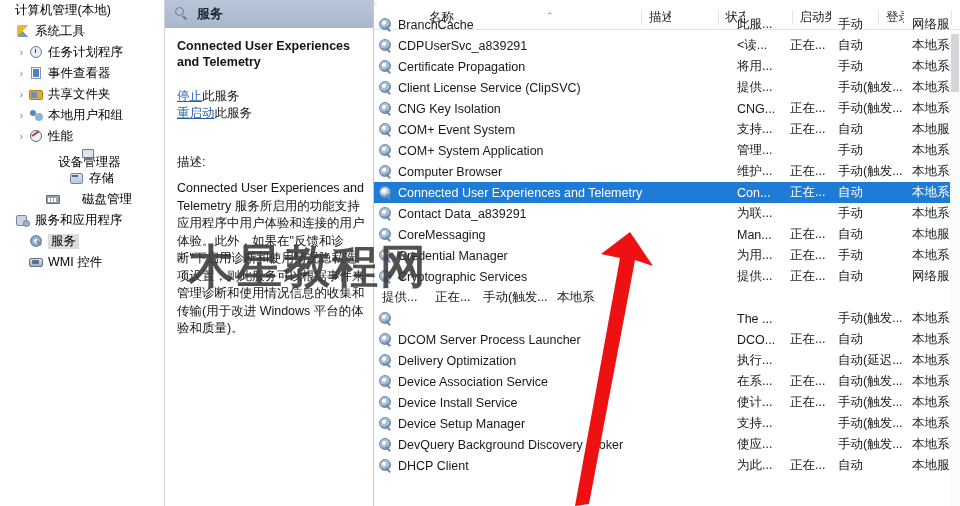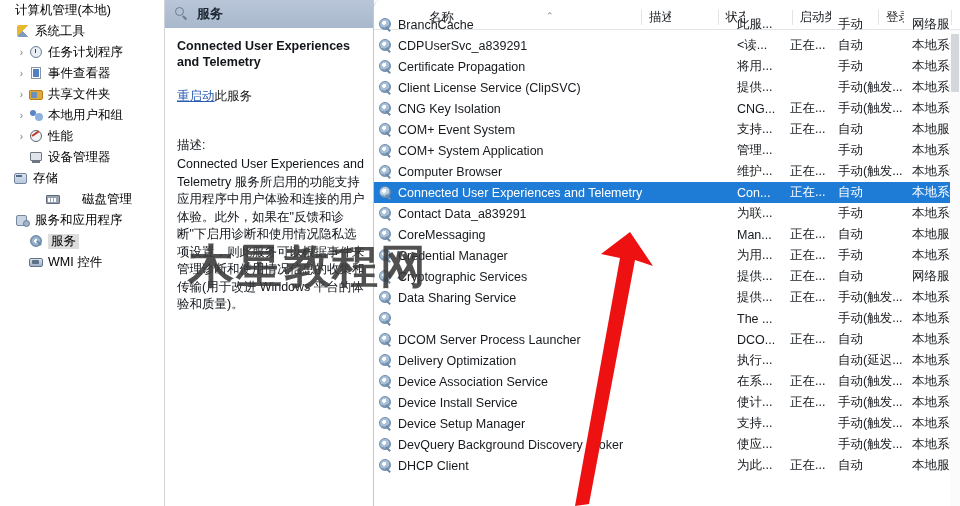--- a/index.html
+++ b/index.html
@@ -118,21 +118,21 @@
     font-size: 12.5px; font-weight: bold; color: #11151a;
     line-height: 16px; margin-bottom: 18px;
   }
   .svc-link {
     font-size: 12.5px; color: #16181a; line-height: 17px; white-space: nowrap;
   }
   .svc-link .lk {
     color: #2a5db0; text-decoration: underline; cursor: pointer;
   }
   .desc-label {
-    font-size: 12.5px; color: #11151a; margin-top: 32px; margin-bottom: 2px;
+    font-size: 12.5px; color: #11151a; margin-top: 32px; margin-bottom: 9px;
   }
   .desc-text {
     font-size: 12.5px; color: #11151a; line-height: 17.5px;
     width: 190px;
   }
 
   
   #list {
     position: absolute; left: 374px; top: 0;
     width: 586px; height: 506px;
@@ -270,26 +270,26 @@
         <div class="tree-row" style="padding-left: 15px;">
           <span class="twist">›</span>
           <span class="ticon ic-users"></span>
           <span class="tlabel">本地用户和组</span>
         </div>
         <div class="tree-row" style="padding-left: 15px;">
           <span class="twist">›</span>
           <span class="ticon ic-perf"></span>
           <span class="tlabel">性能</span>
         </div>
-        <div class="tree-row" style="padding-left: 15px;">
+        <div class="tree-row" style="padding-left: 15px; flex-direction: column;">
           <span class="tspace"></span>
           <span class="ticon ic-device"></span>
           <span class="tlabel">设备管理器</span>
         </div>
-        <div class="tree-row" style="padding-left: 0;">
+        <div class="tree-row" style="padding-left: 6px; justify-content: center;">
           <span class="tspace"></span>
           <span class="ticon ic-storage"></span>
           <span class="tlabel">存储</span>
         </div>
         <div class="tree-row" style="padding-left: 15px; gap: 17px;">
           <span class="tspace"></span>
           <span class="ticon ic-disk"></span>
           <span class="tlabel">磁盘管理</span>
         </div>
         <div class="tree-row" style="padding-left: 2px;">
@@ -311,20 +311,21 @@
   </div>
 
   <div id="detail">
     <div id="detail-header">
       <span class="hdr-search-icon"></span>
       <span class="htitle">服务</span>
     </div>
     <div id="detail-body">
       <div class="svc-title">Connected User Experiences and Telemetry</div>
       <div id="detail-actions">
+          <div class="svc-link"><span class="lk">停止</span><span>此服务</span></div>
           <div class="svc-link"><span class="lk">重启动</span><span>此服务</span></div>
         </div>
       <div class="desc-label">描述:</div>
       <div class="desc-text">Connected User Experiences and Telemetry 服务所启用的功能支持应用程序中用户体验和连接的用户体验。此外，如果在"反馈和诊断"下启用诊断和使用情况隐私选项设置，则此服务可以根据事件来管理诊断和使用情况信息的收集和传输(用于改进 Windows 平台的体验和质量)。</div>
     </div>
   </div>
 
   <div id="list">
     <div id="list-topstrip"></div>
 
@@ -473,24 +474,20 @@
           <div class="cell n">
             <span class="svc-ico"></span>
             <span>Cryptographic Services</span>
           </div>
           <div class="cell d">提供...</div>
           <div class="cell s">正在...</div>
           <div class="cell t">自动</div>
           <div class="cell l">网络服务</div>
         </div>
         <div class="row">
-          <div class="cell n">
-            <span class="svc-ico"></span>
-            <span>Data Sharing Service</span>
-          </div>
           <div class="cell d">提供...</div>
           <div class="cell s">正在...</div>
           <div class="cell t">手动(触发...</div>
           <div class="cell l">本地系统</div>
         </div>
         <div class="row">
           <div class="cell n">
             <span class="svc-ico"></span>
           </div>
           <div class="cell d">The ...</div>

